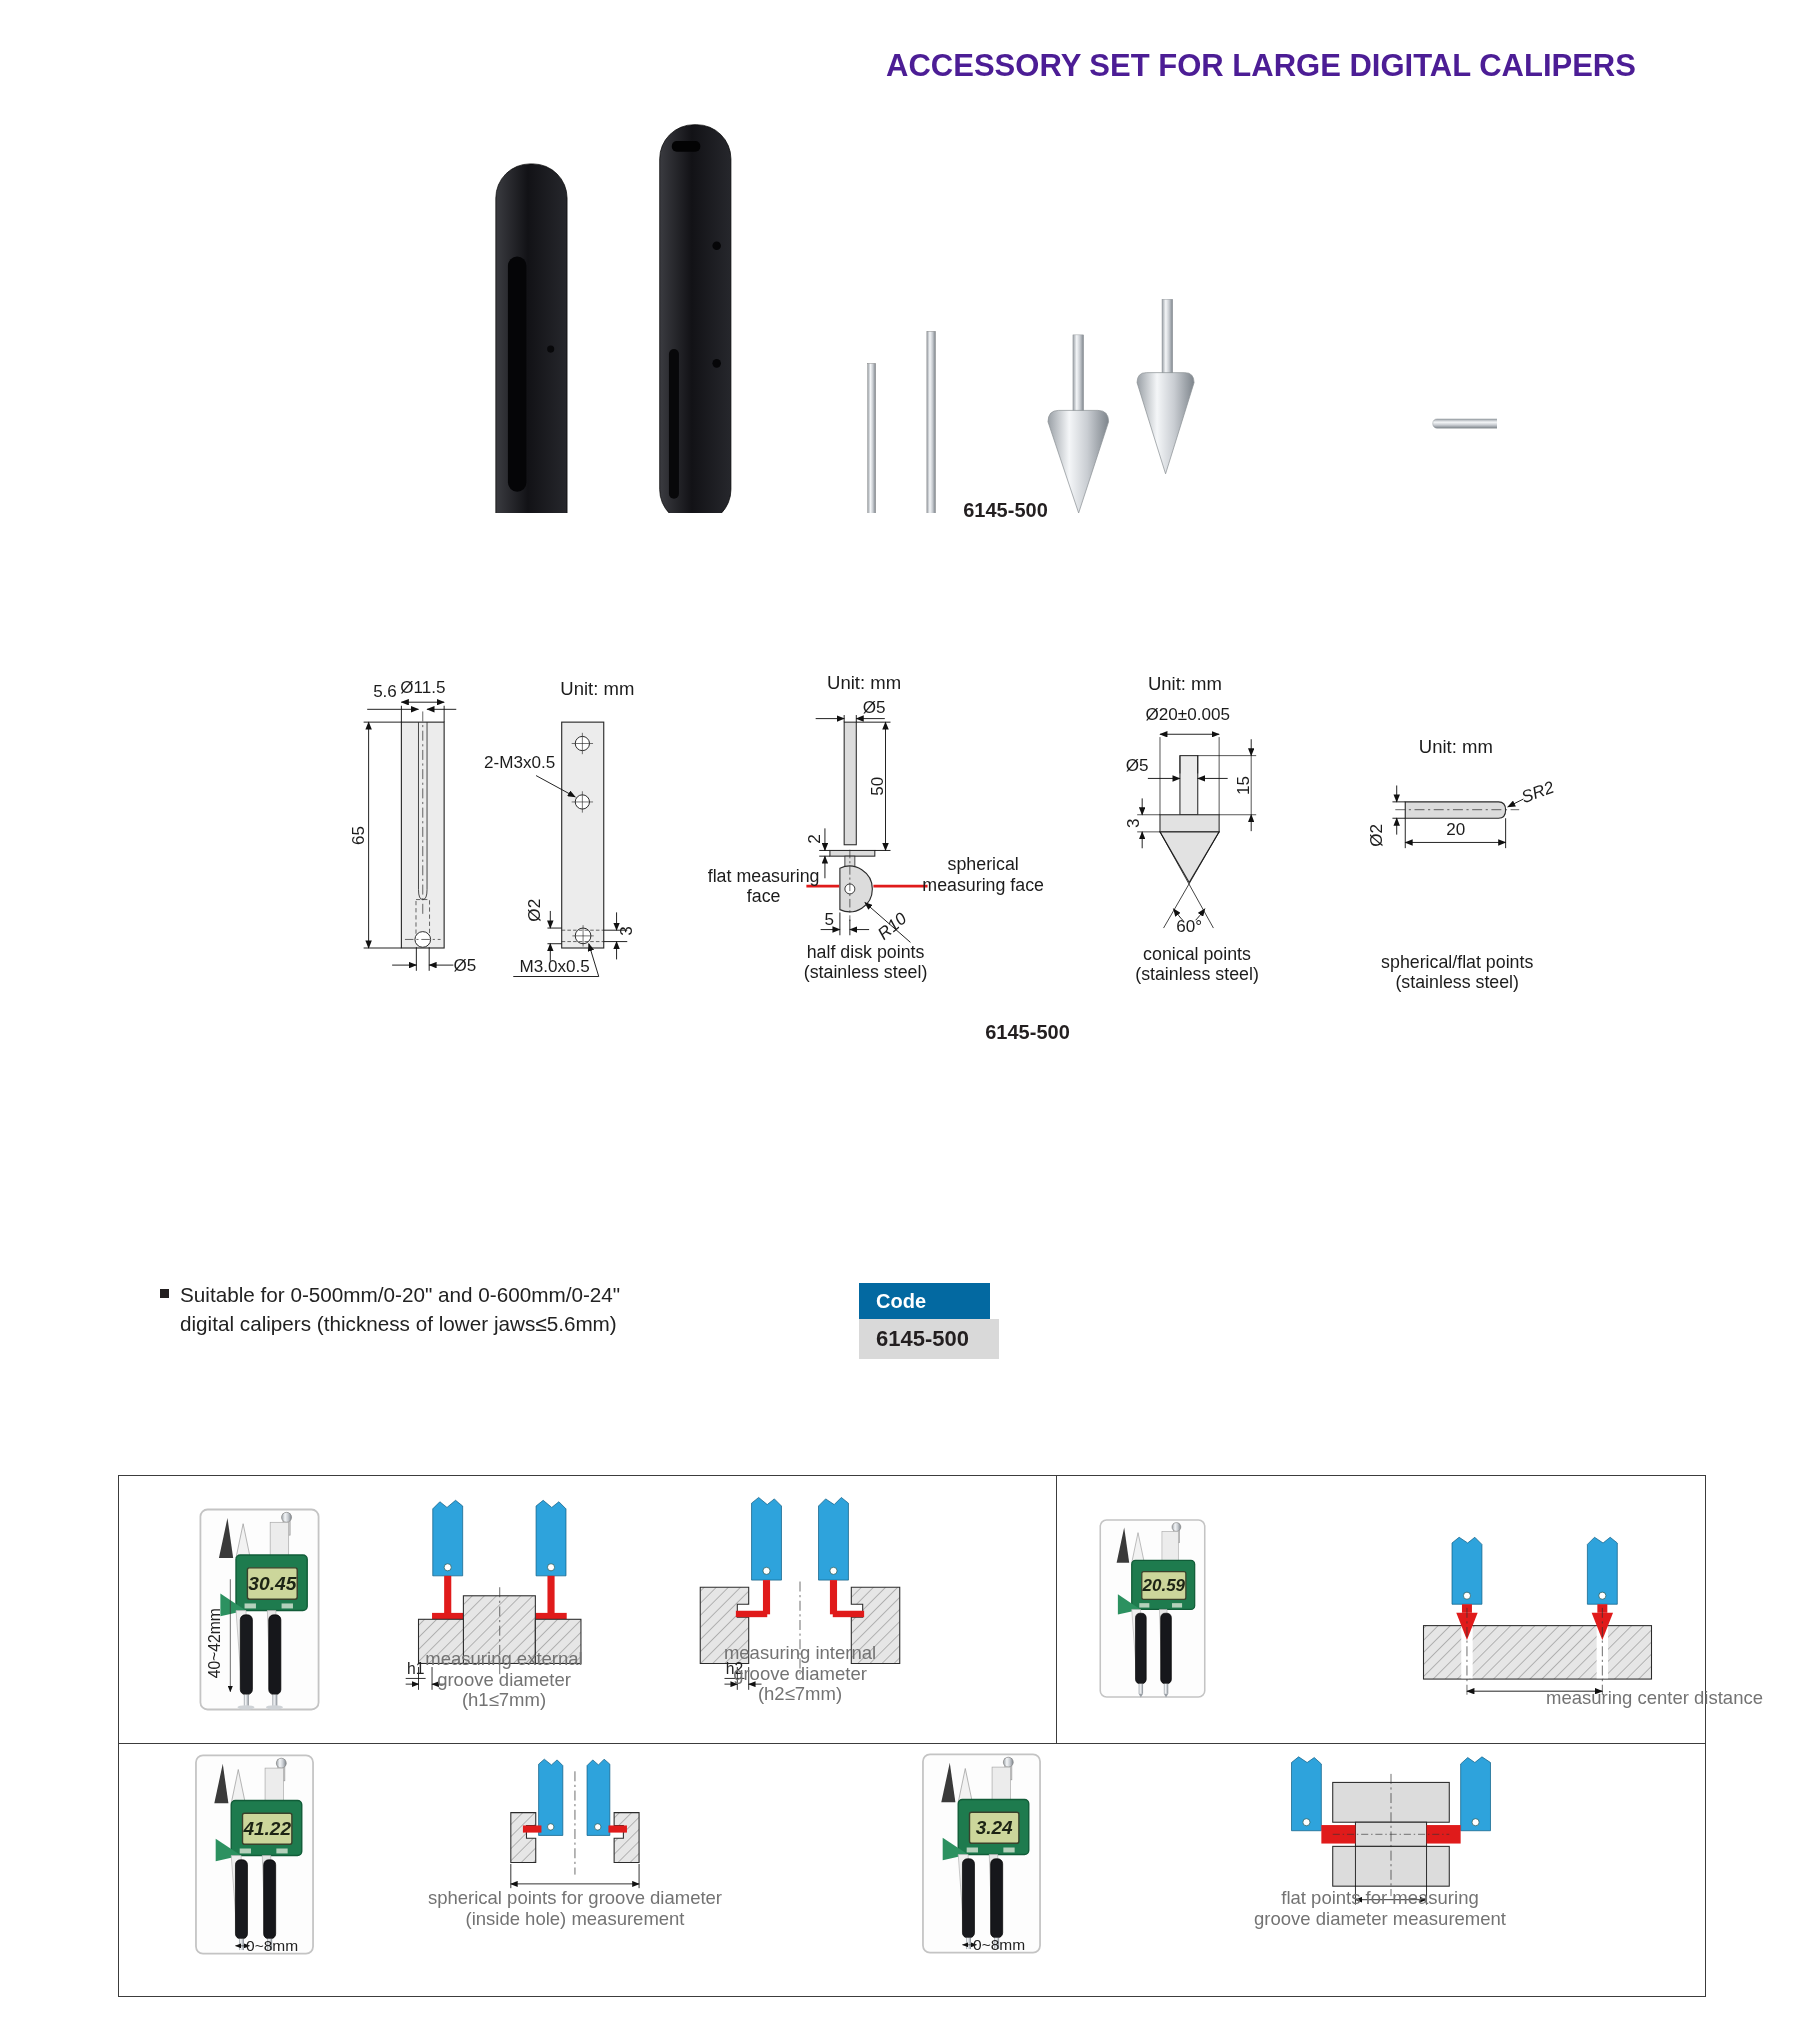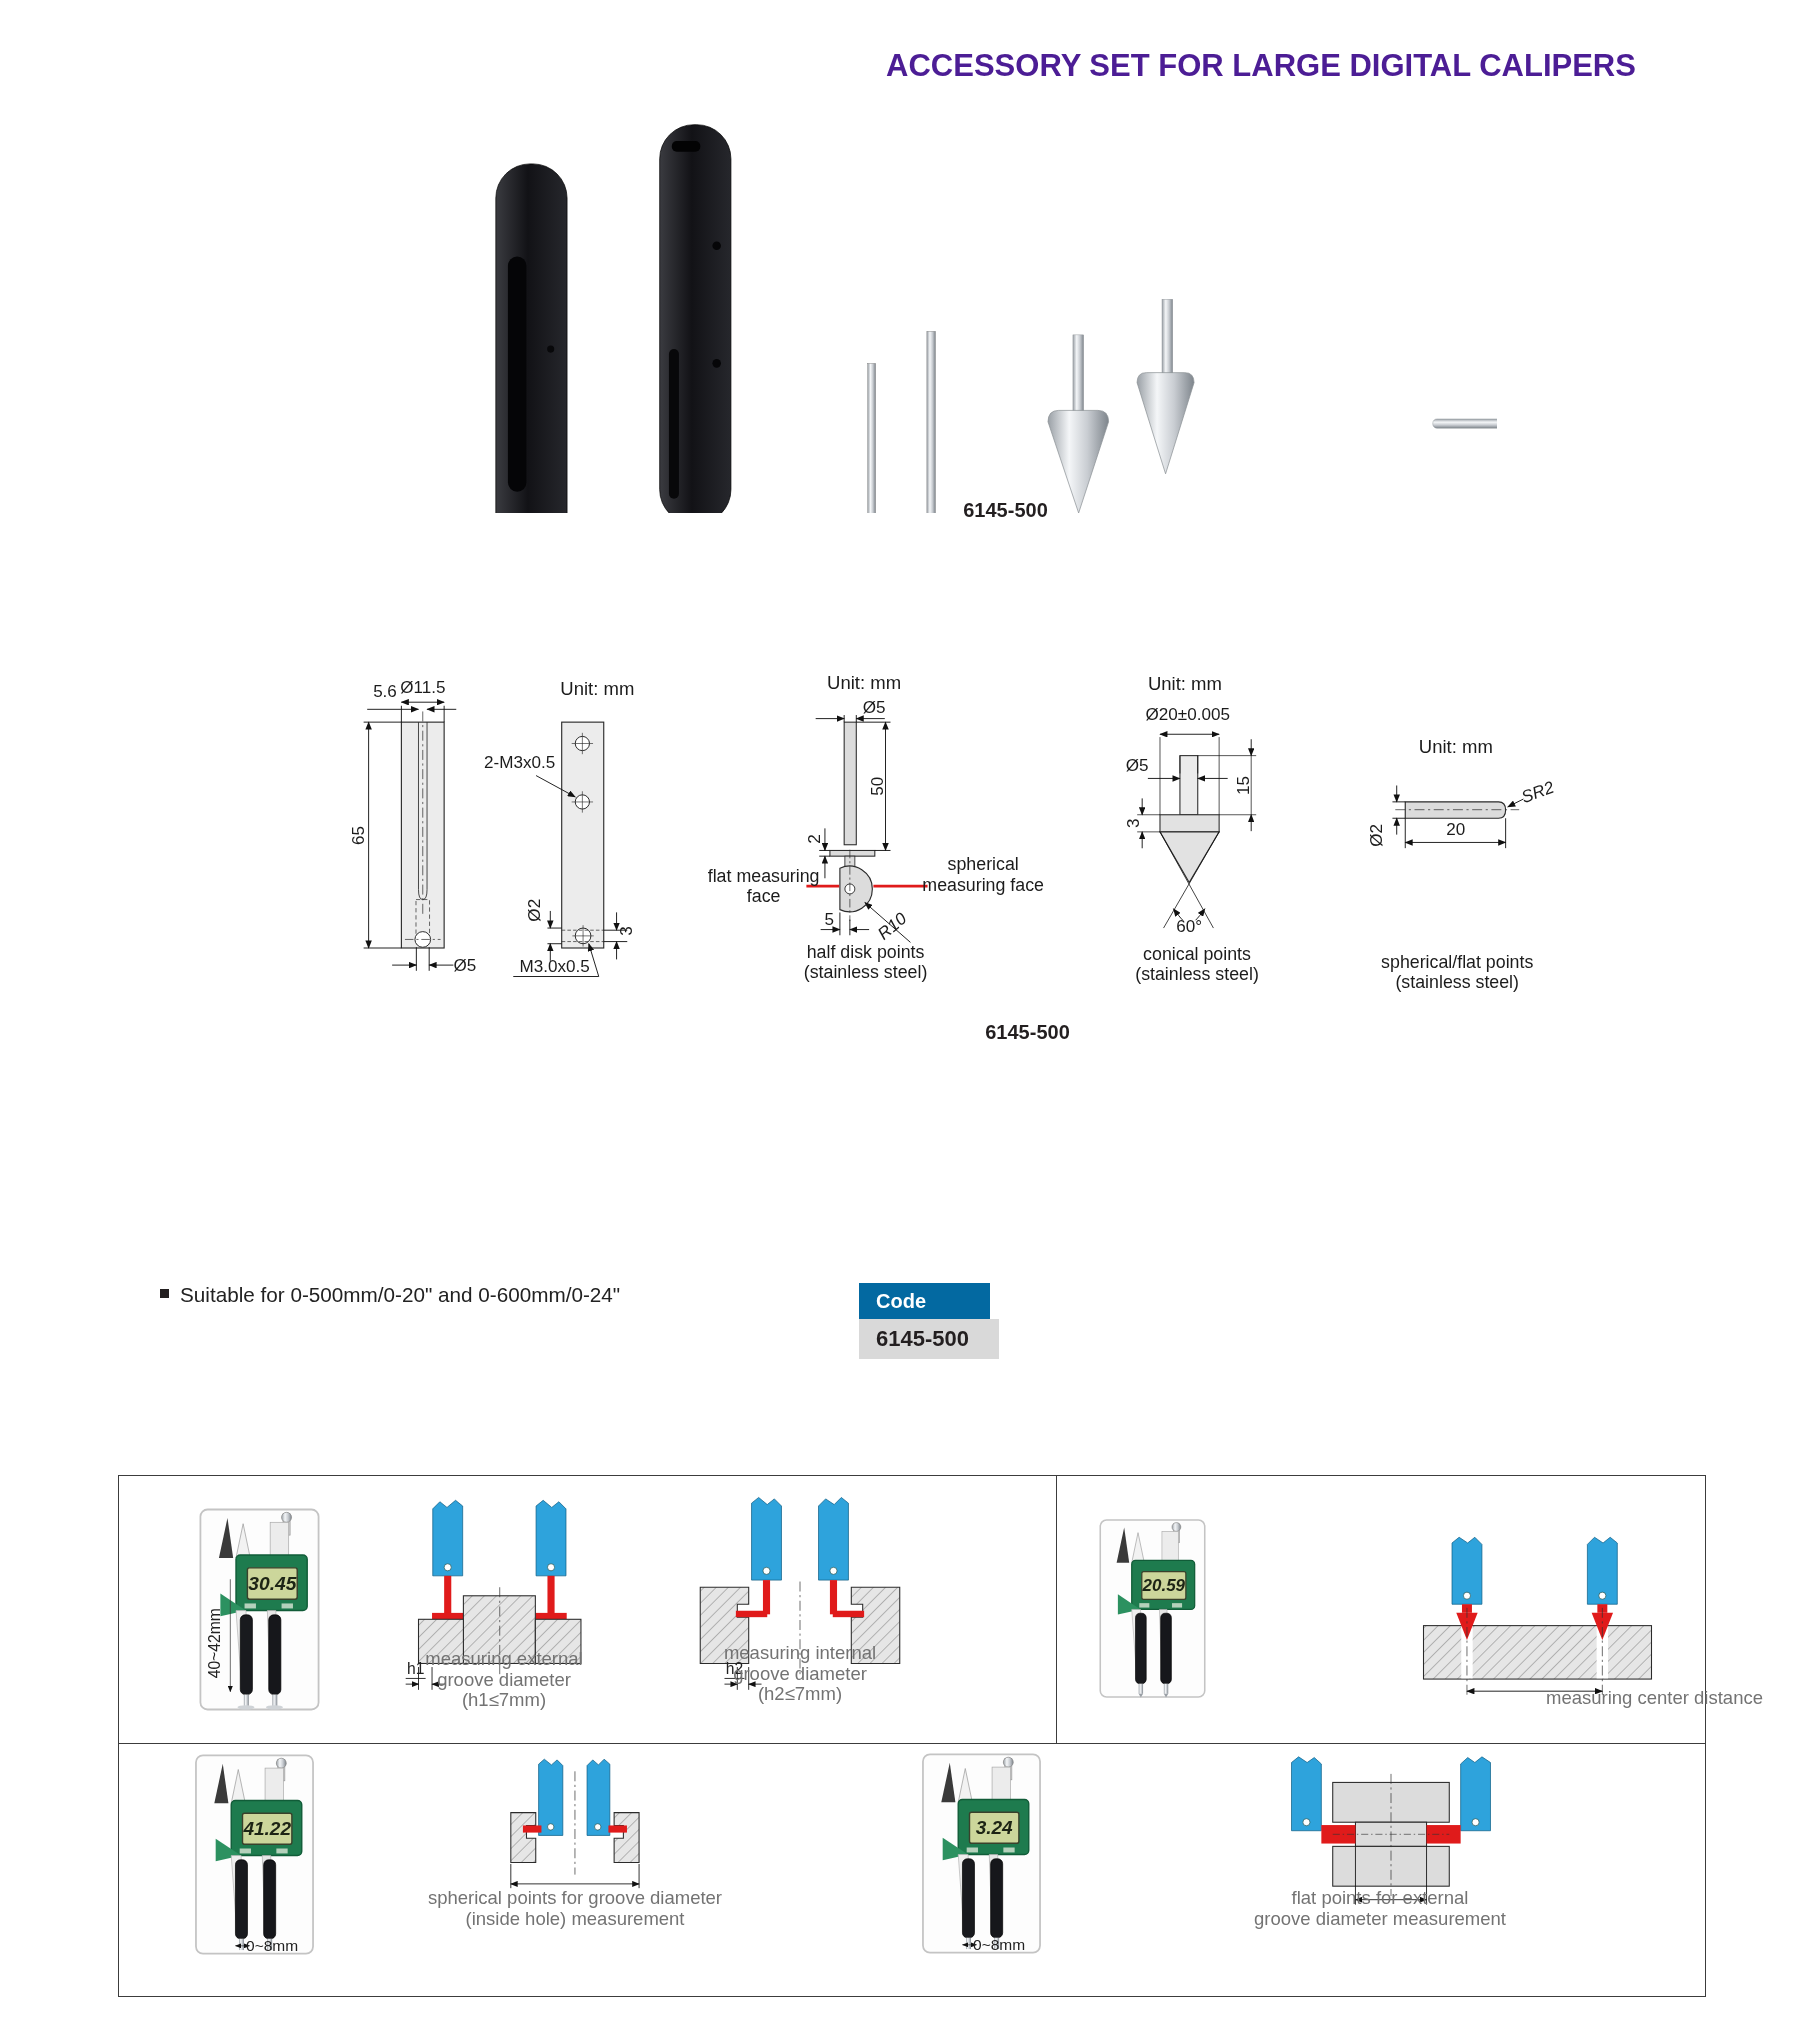--- a/index.html
+++ b/index.html
@@ -274,20 +274,21 @@
   <text x="143" y="152" class="dimtxt" text-anchor="middle">20</text>
   <text x="145" y="338" class="captxt" text-anchor="middle">spherical/flat points</text>
   <text x="145" y="366" class="captxt" text-anchor="middle">(stainless steel)</text>
 </svg>
 
 <div class="abs code-bold" style="left:956px;top:1021px;width:143px;">6145-500</div>
 
 <div class="abs" style="left:160px;top:1280px;width:684px;">
   <div style="position:absolute;left:0;top:8.6px;" class="bullet-sq"></div>
   <div class="note-line" style="margin-left:20px;">Suitable for 0-500mm/0-20" and 0-600mm/0-24"</div>
+  <div class="note-line" style="margin-left:20px;">digital calipers (thickness of lower jaws≤5.6mm)</div>
 </div>
 
 <div class="abs" style="left:859px;top:1283px;">
   <div class="code-header">Code</div>
   <div class="code-value">6145-500</div>
 </div>
 
 <div class="abs apps-table" style="left:118px;top:1475px;width:1586px;height:520px;">
   <div class="abs divider" style="left:0;top:267px;width:1586px;height:1.4px;"></div>
   <div class="abs divider" style="left:937px;top:0;width:1.4px;height:267px;"></div>
@@ -458,17 +459,17 @@
     </g>
     <line x1="170" y1="28" x2="170" y2="200" stroke="#333" stroke-dasharray="14 5 3 5" stroke-width="1"></line>
     <line x1="88" y1="113" x2="252" y2="113" stroke="#333" stroke-dasharray="10 4 2 4" stroke-width="0.9"></line>
     <g stroke="#111" stroke-width="1.2" fill="none">
       <line x1="120" y1="130" x2="120" y2="212"></line>
         <line x1="220" y1="130" x2="220" y2="212"></line>
       <line x1="120" y1="205" x2="220" y2="205" marker-start="url(#arr)" marker-end="url(#arr)"></line>
     </g>
   </svg>
   <div class="abs cap" style="left:1097px;top:412px;width:328px;">
-    <div>flat points for external</div>
+    <div>flat points for measuring</div>
     <div>groove diameter measurement</div>
   </div>
 </div>
 
 
 </body></html>

